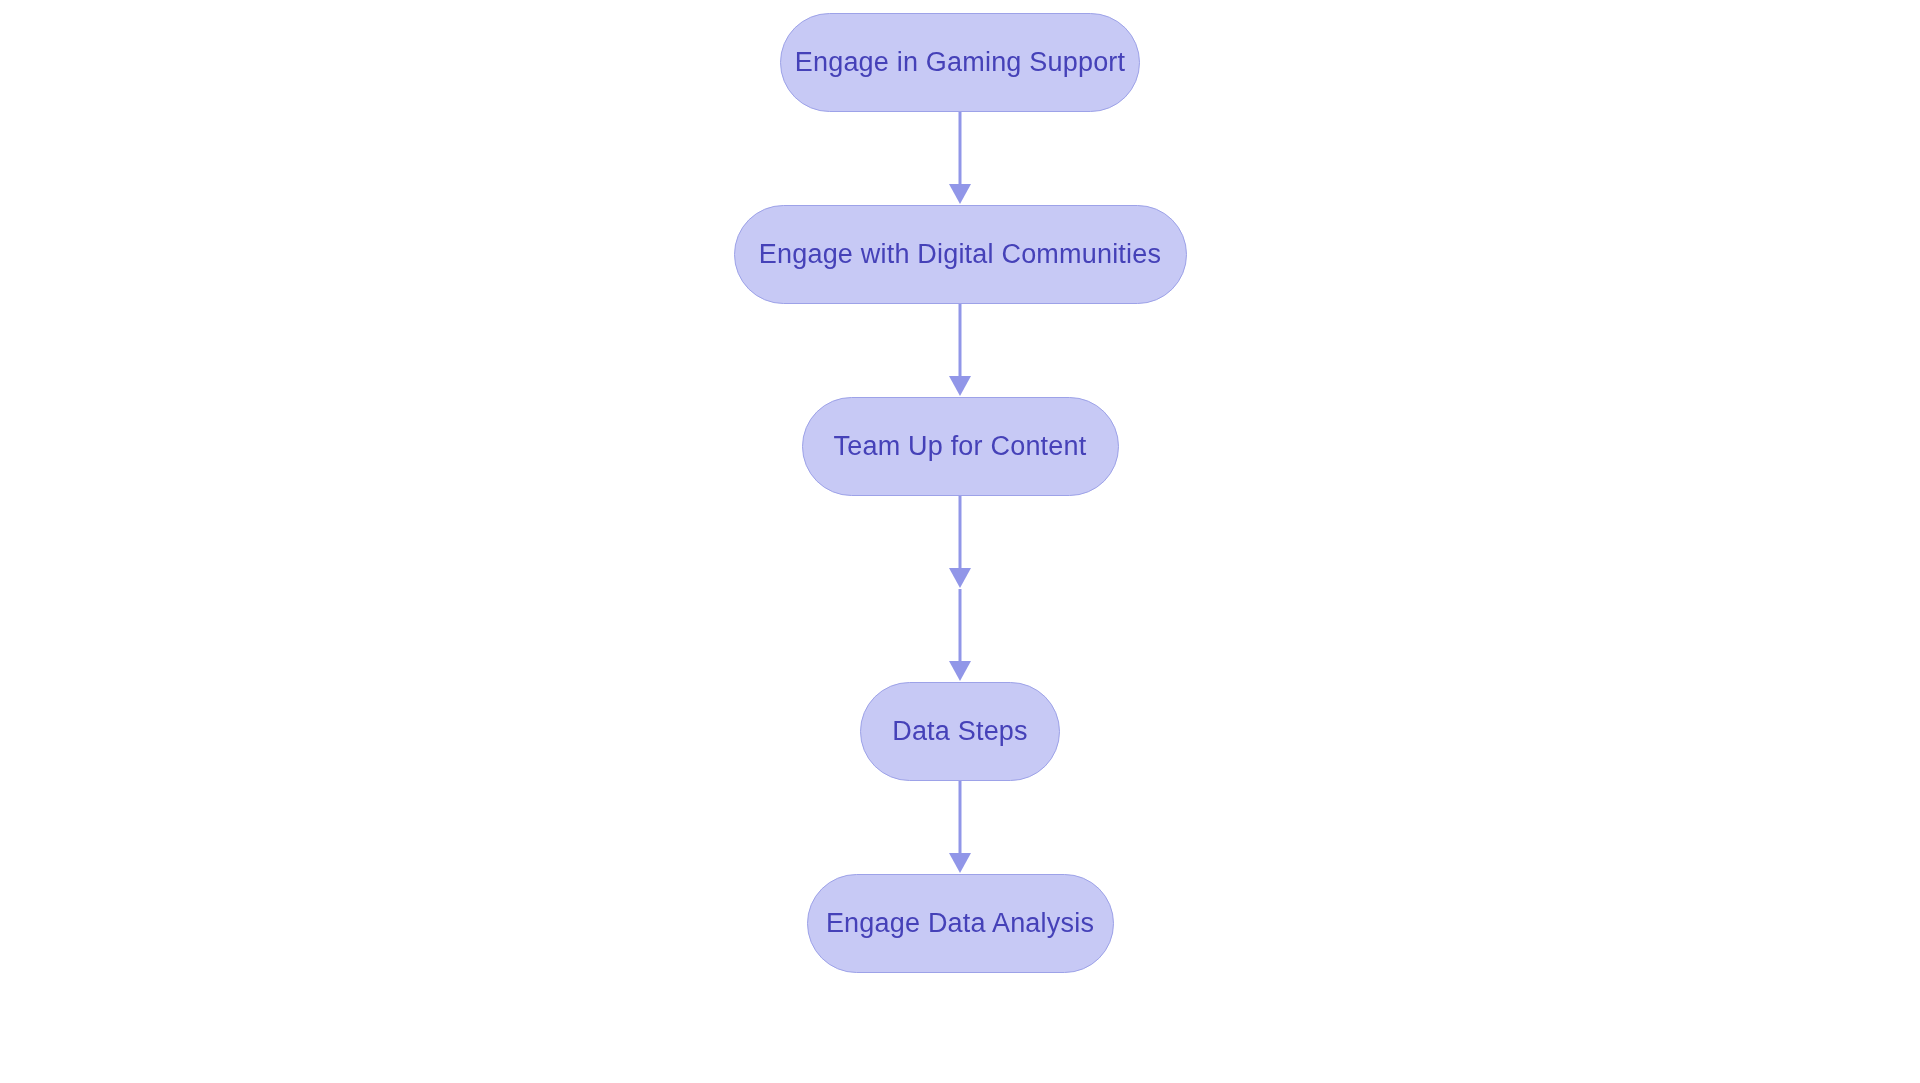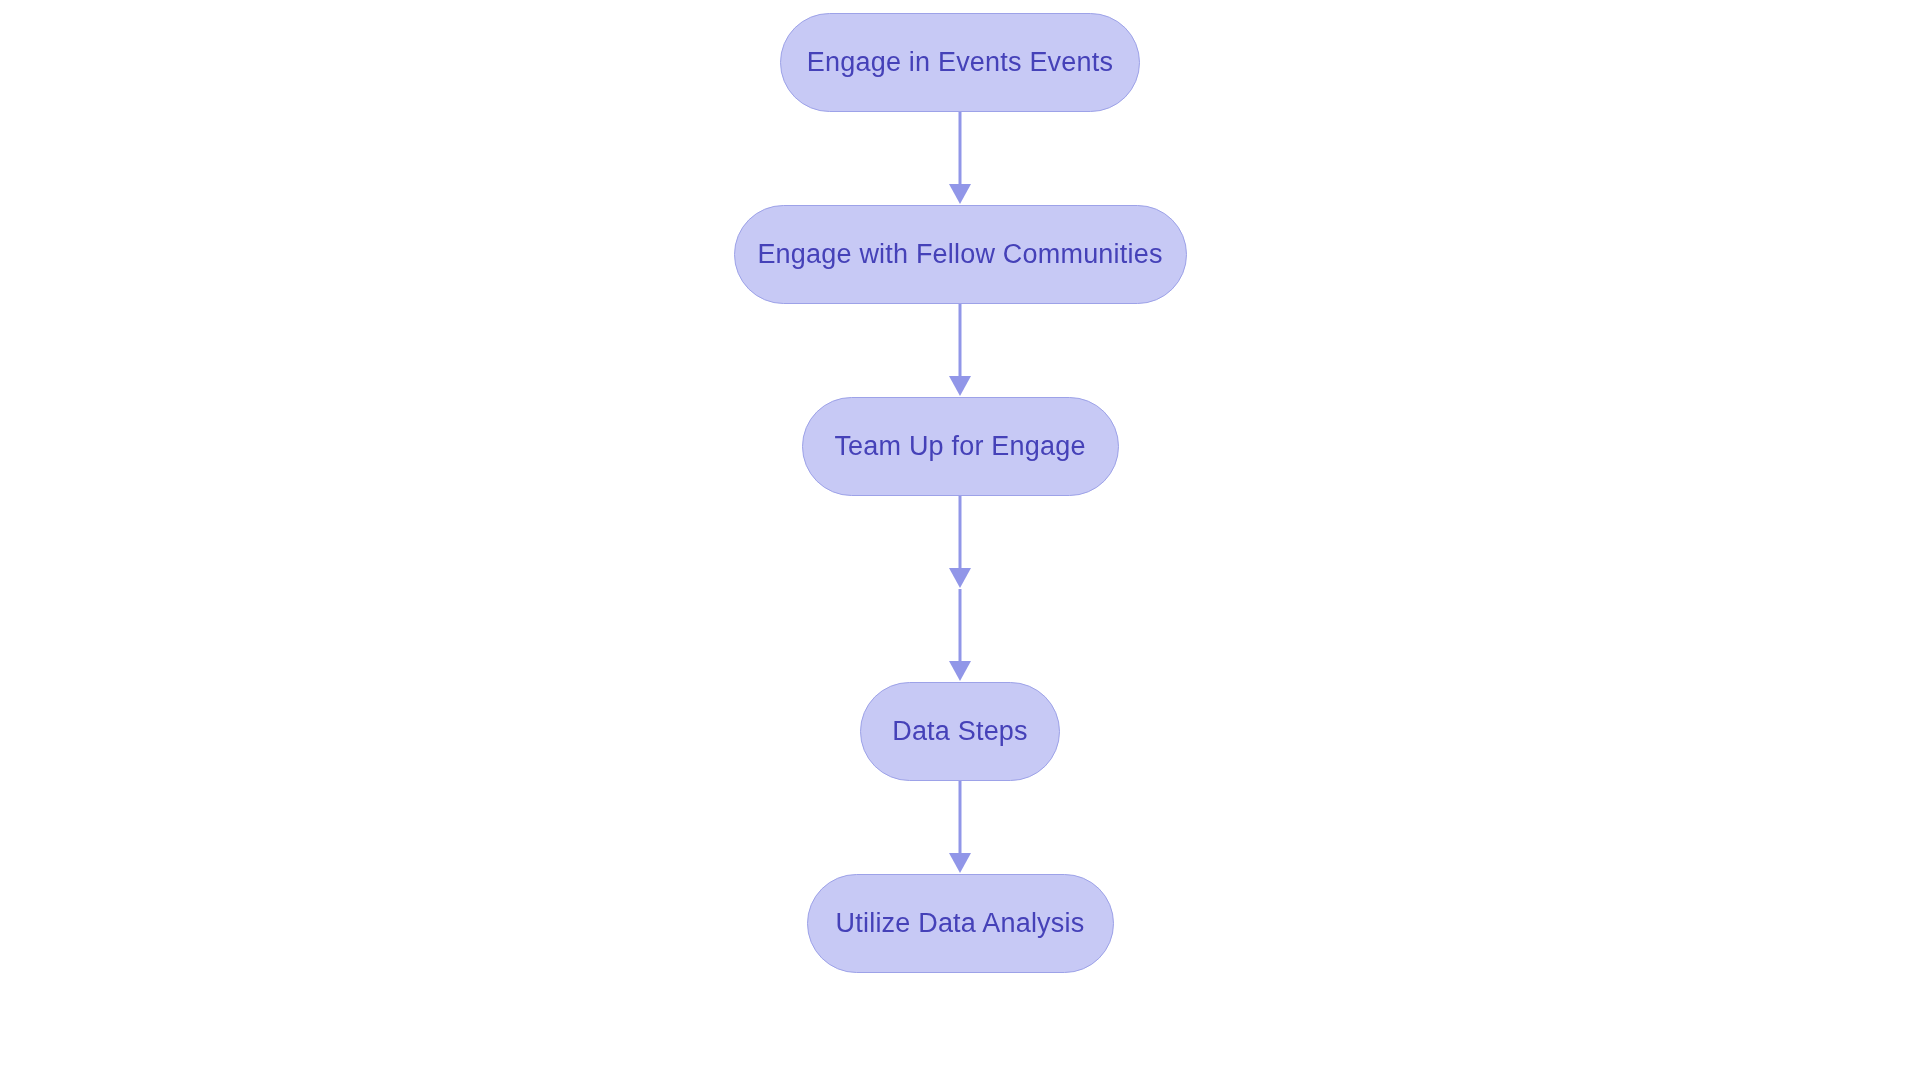--- a/index.html
+++ b/index.html
@@ -44,43 +44,43 @@
     display: block;
   }
   .arrow svg { display: block; width: 26px; height: 93px; }
 </style>
 </head>
 <body style="background: rgb(255, 255, 255);">
 
 <div class="canvas">
 
   <div class="node" style="width:360px">
-    <span>Engage in Events Events</span>
+    <span>Engage in Gaming Support</span>
   </div>
 
   <div class="arrow">
     <svg viewBox="0 0 26 93" xmlns="http://www.w3.org/2000/svg">
       <line x1="13" y1="0" x2="13" y2="74" stroke="currentColor" stroke-width="3"></line>
       <polygon points="2,72 24,72 13,92" fill="currentColor"></polygon>
     </svg>
   </div>
 
   <div class="node" style="width:453px">
-    <span>Engage with Fellow Communities</span>
+    <span>Engage with Digital Communities</span>
   </div>
 
   <div class="arrow">
     <svg viewBox="0 0 26 93" xmlns="http://www.w3.org/2000/svg">
       <line x1="13" y1="0" x2="13" y2="74" stroke="currentColor" stroke-width="3"></line>
       <polygon points="2,72 24,72 13,92" fill="currentColor"></polygon>
     </svg>
   </div>
 
   <div class="node" style="width:317px">
-    <span>Team Up for Engage</span>
+    <span>Team Up for Content</span>
   </div>
 
   <div class="arrow">
     <svg viewBox="0 0 26 93" xmlns="http://www.w3.org/2000/svg">
       <line x1="13" y1="0" x2="13" y2="74" stroke="currentColor" stroke-width="3"></line>
       <polygon points="2,72 24,72 13,92" fill="currentColor"></polygon>
     </svg>
   </div>
 
 
@@ -96,16 +96,16 @@
   </div>
 
   <div class="arrow">
     <svg viewBox="0 0 26 93" xmlns="http://www.w3.org/2000/svg">
       <line x1="13" y1="0" x2="13" y2="74" stroke="currentColor" stroke-width="3"></line>
       <polygon points="2,72 24,72 13,92" fill="currentColor"></polygon>
     </svg>
   </div>
 
   <div class="node" style="width:307px">
-    <span>Utilize Data Analysis</span>
+    <span>Engage Data Analysis</span>
   </div>
 
 </div>
 
 </body></html>

